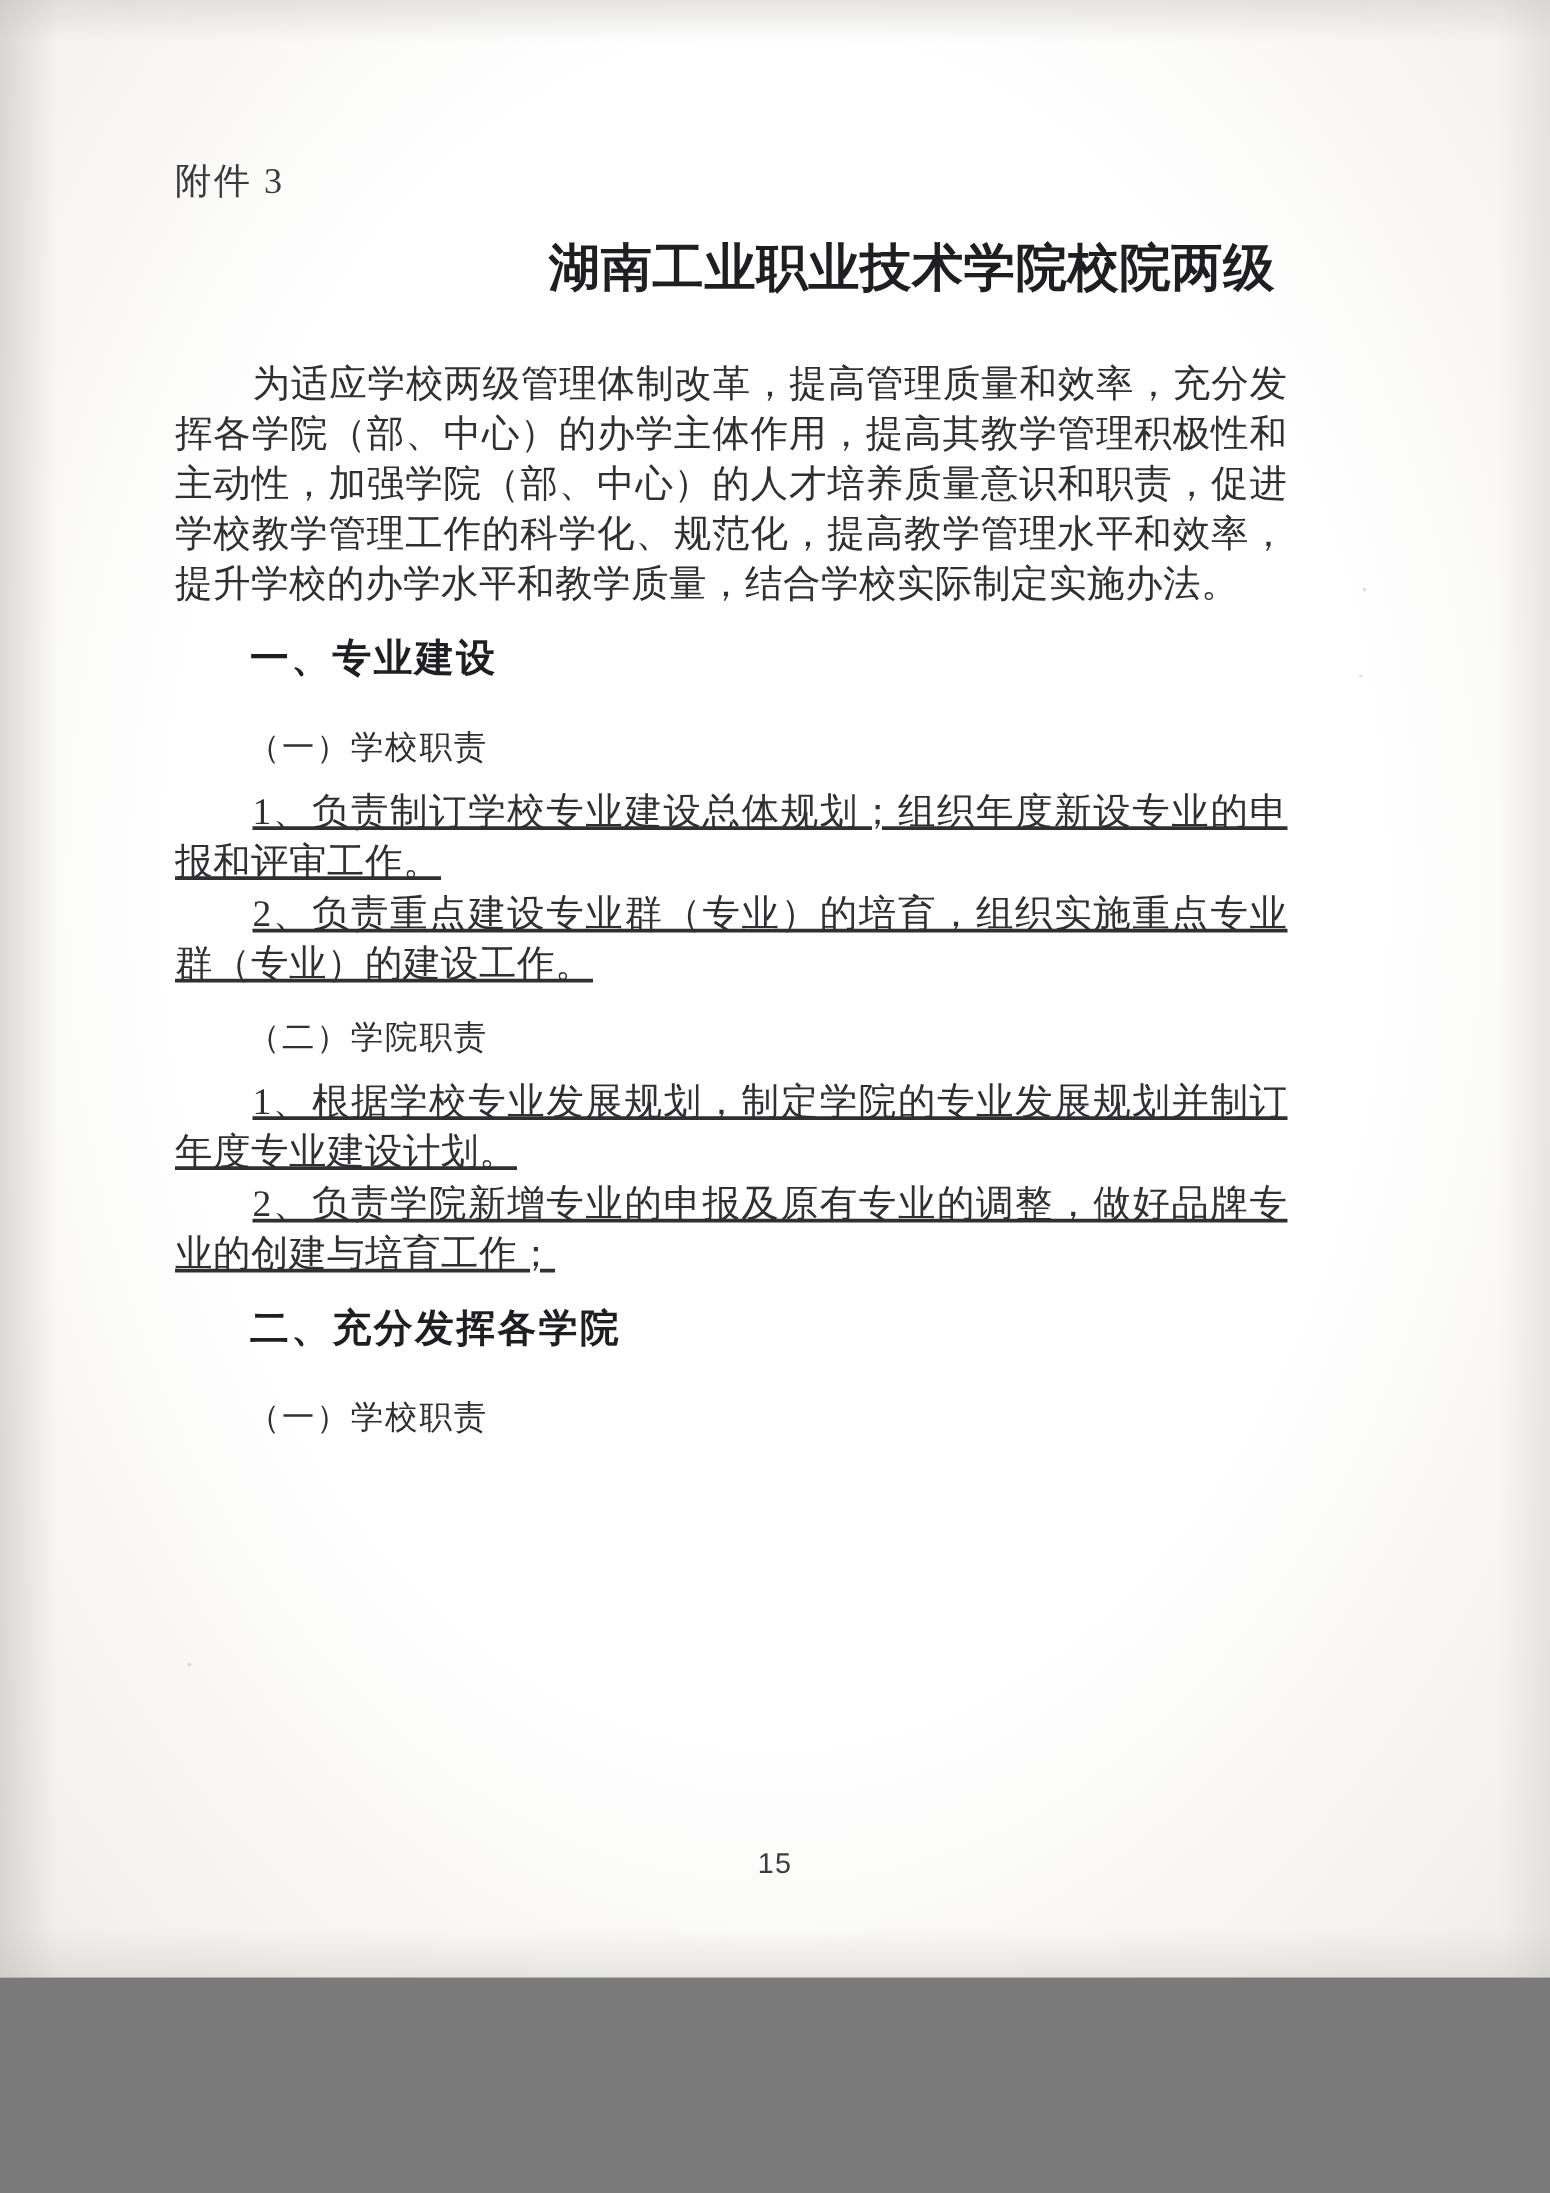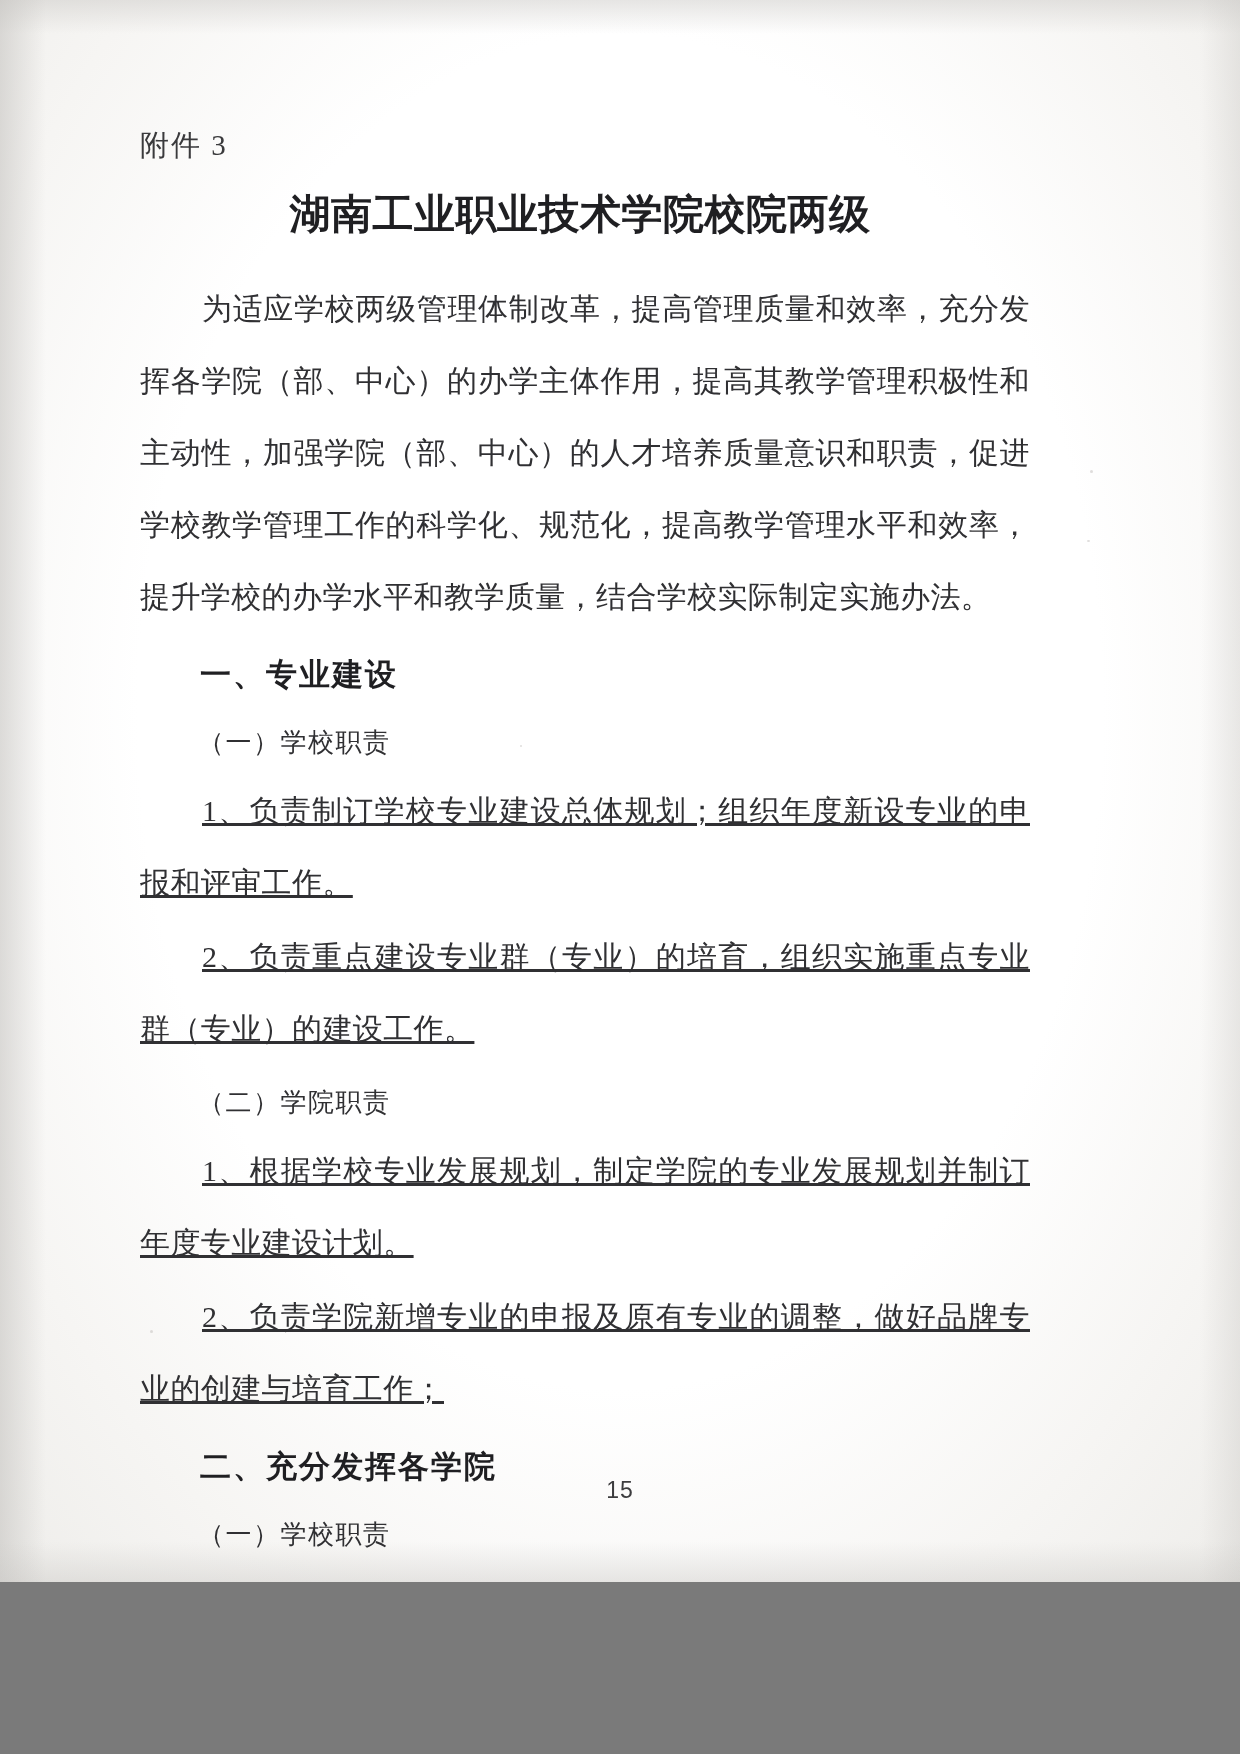--- a/index.html
+++ b/index.html
@@ -62,56 +62,56 @@
     font-size: 29px;
     line-height: 1.2;
     letter-spacing: 2px;
     color: #3a3a3c;
     margin: 0 0 22px 0;
     white-space: pre;
   }
 
   
   .doc-title {
-    text-align: center;
-    margin: 0 0 30px 0;
+    text-align: right;
+    margin: 0 0 45px 0;
     padding-right: 10px;
   }
   .doc-title .title-line {
     font-family: "DejaVu Sans", "Liberation Sans", sans-serif;
     font-weight: bold;
     font-size: 41px;
     line-height: 1.42;
     letter-spacing: 0.5px;
     color: #1f1f22;
   }
 
   
   .para {
     font-family: "Liberation Serif", "DejaVu Serif", serif;
     font-size: 30px;
-    line-height: 72px;
+    line-height: 40px;
     color: #303033;
     margin: 0 0 2px 0;
     text-align: justify;
     text-justify: inter-character;
     letter-spacing: 0.4px;
   }
   .para.indent {
     text-indent: 62px;
     text-decoration: underline;
   }
   .para.lead {
     text-indent: 62px;
     margin-bottom: 4px;
   }
 
   
   .h1sec {
-    font-family: Liberation Serif, serif;
+    font-family: Liberation Mono, monospace;
     font-weight: bold;
     font-size: 31px;
     line-height: 60px;
     letter-spacing: 2px;
     color: #1f1f22;
     text-indent: 60px;
     margin: 12px 0 8px 0;
   }
 
   

